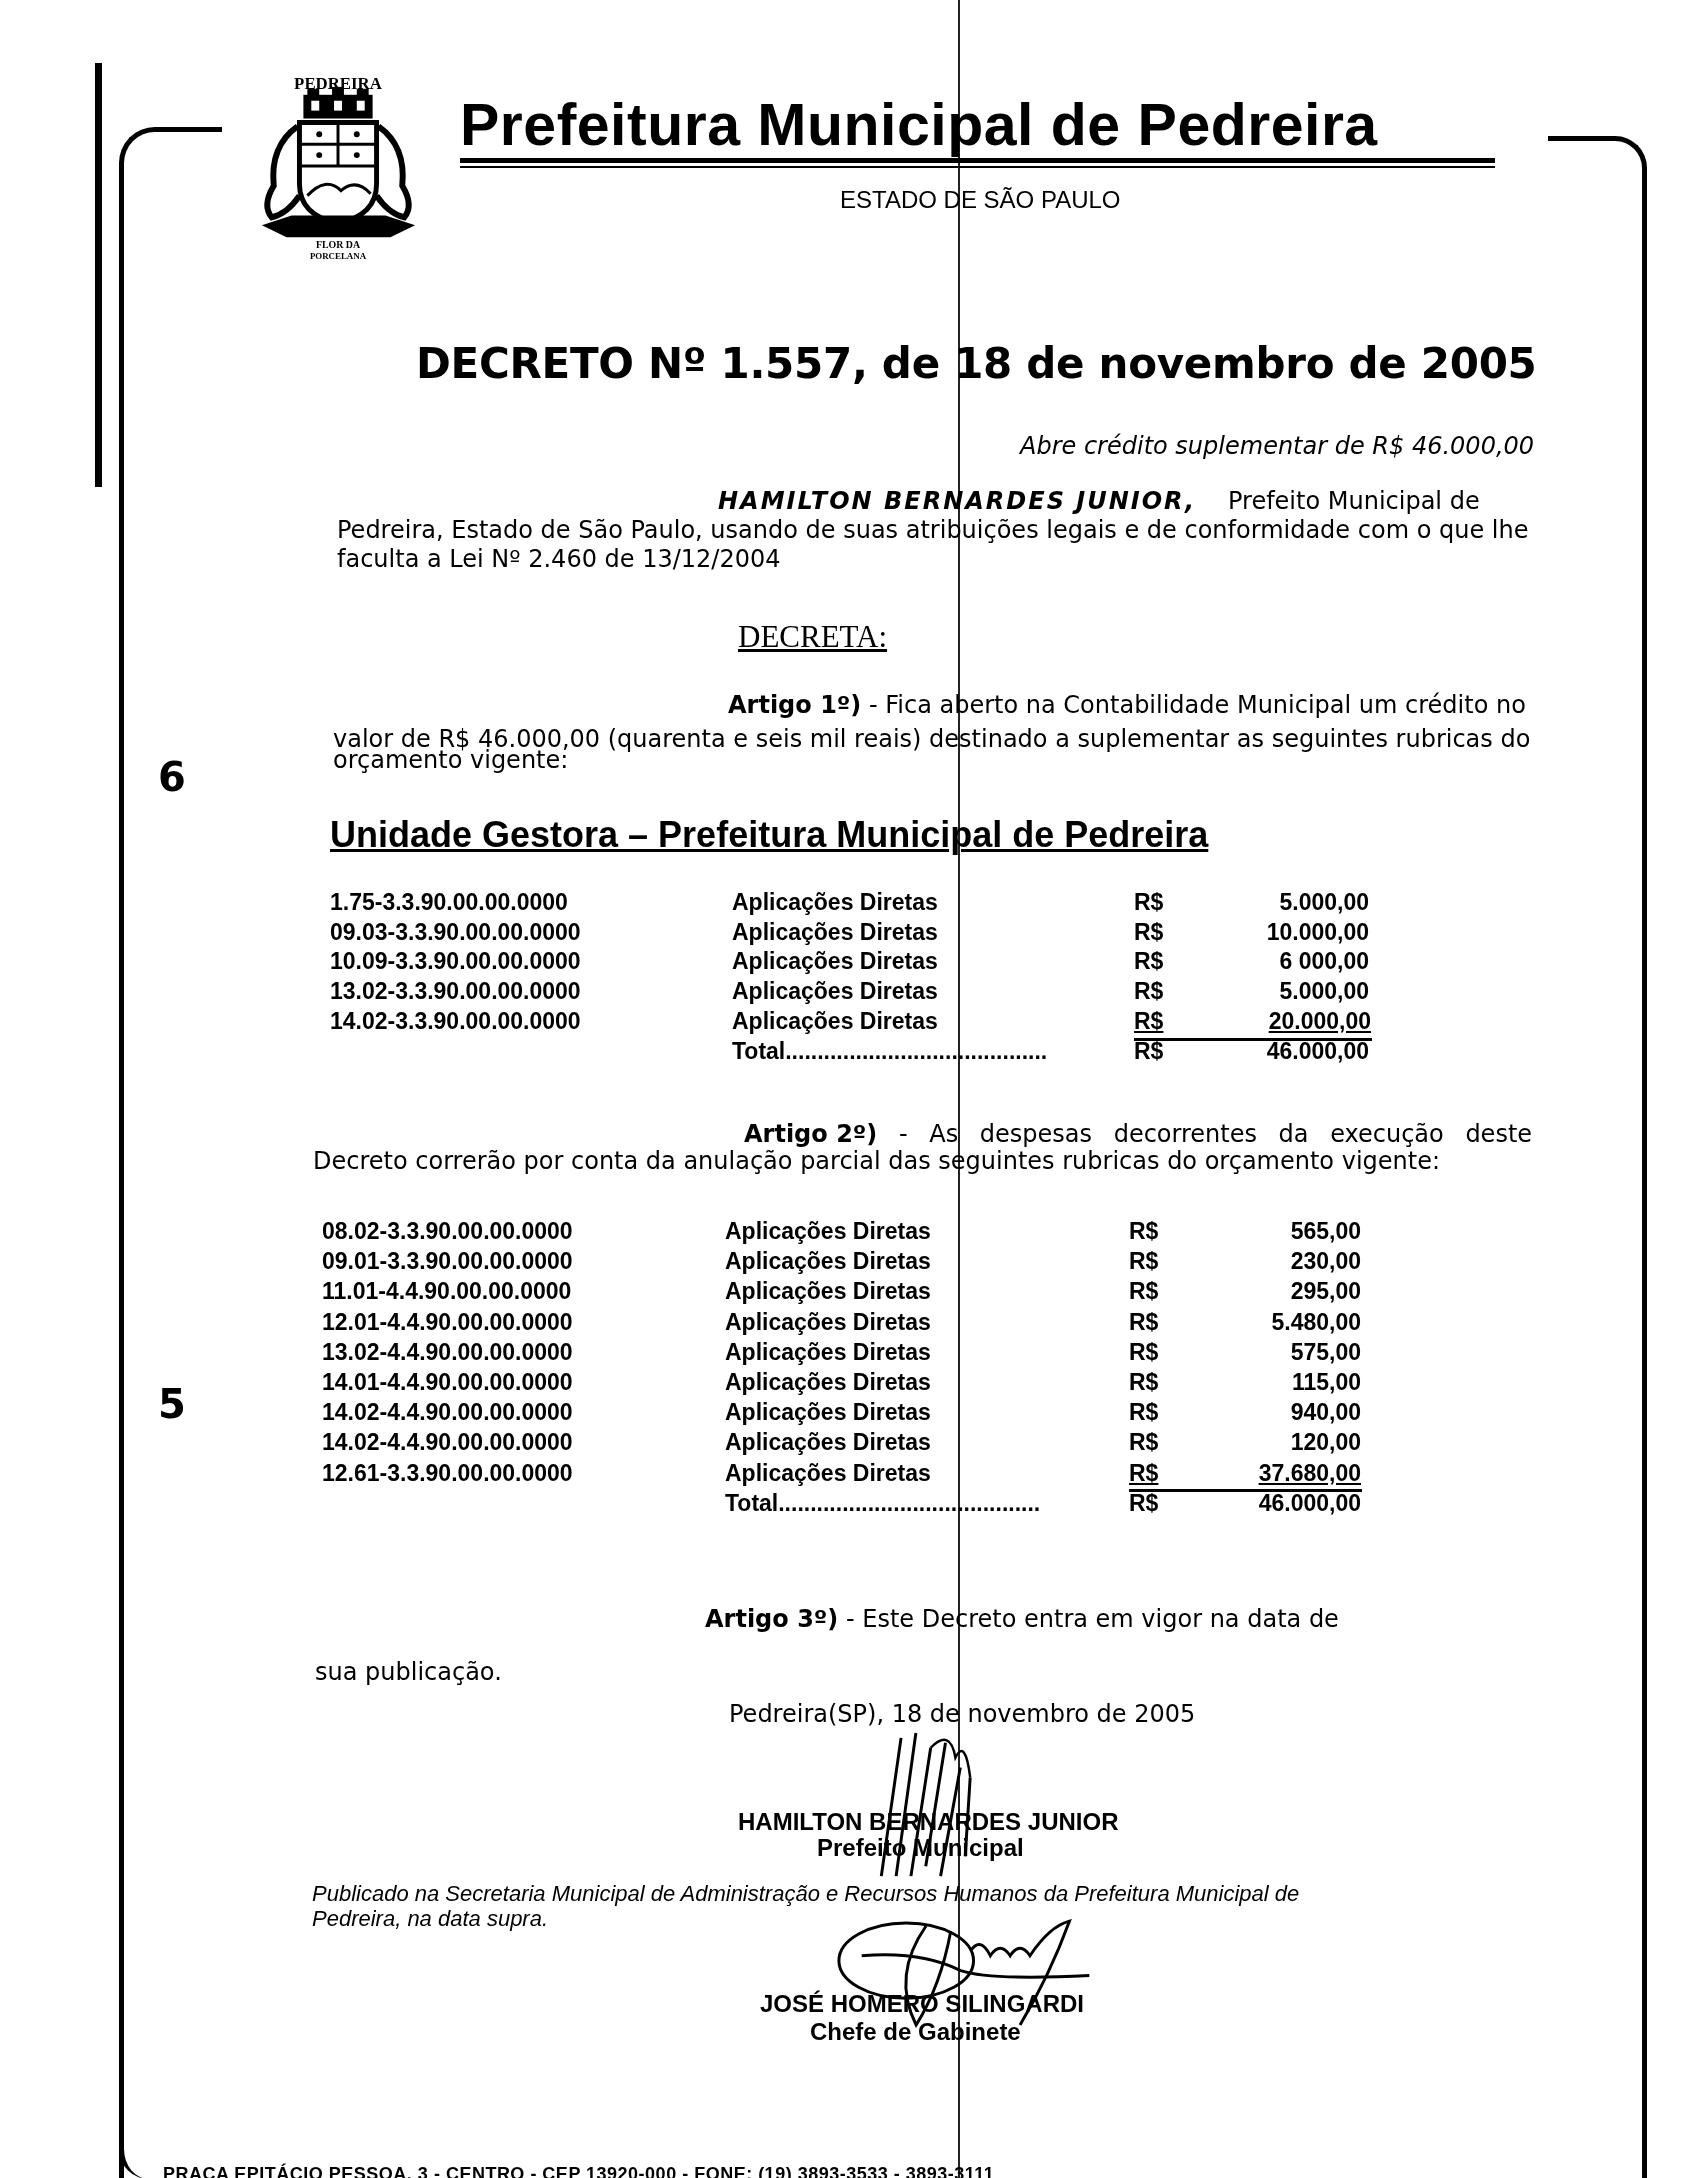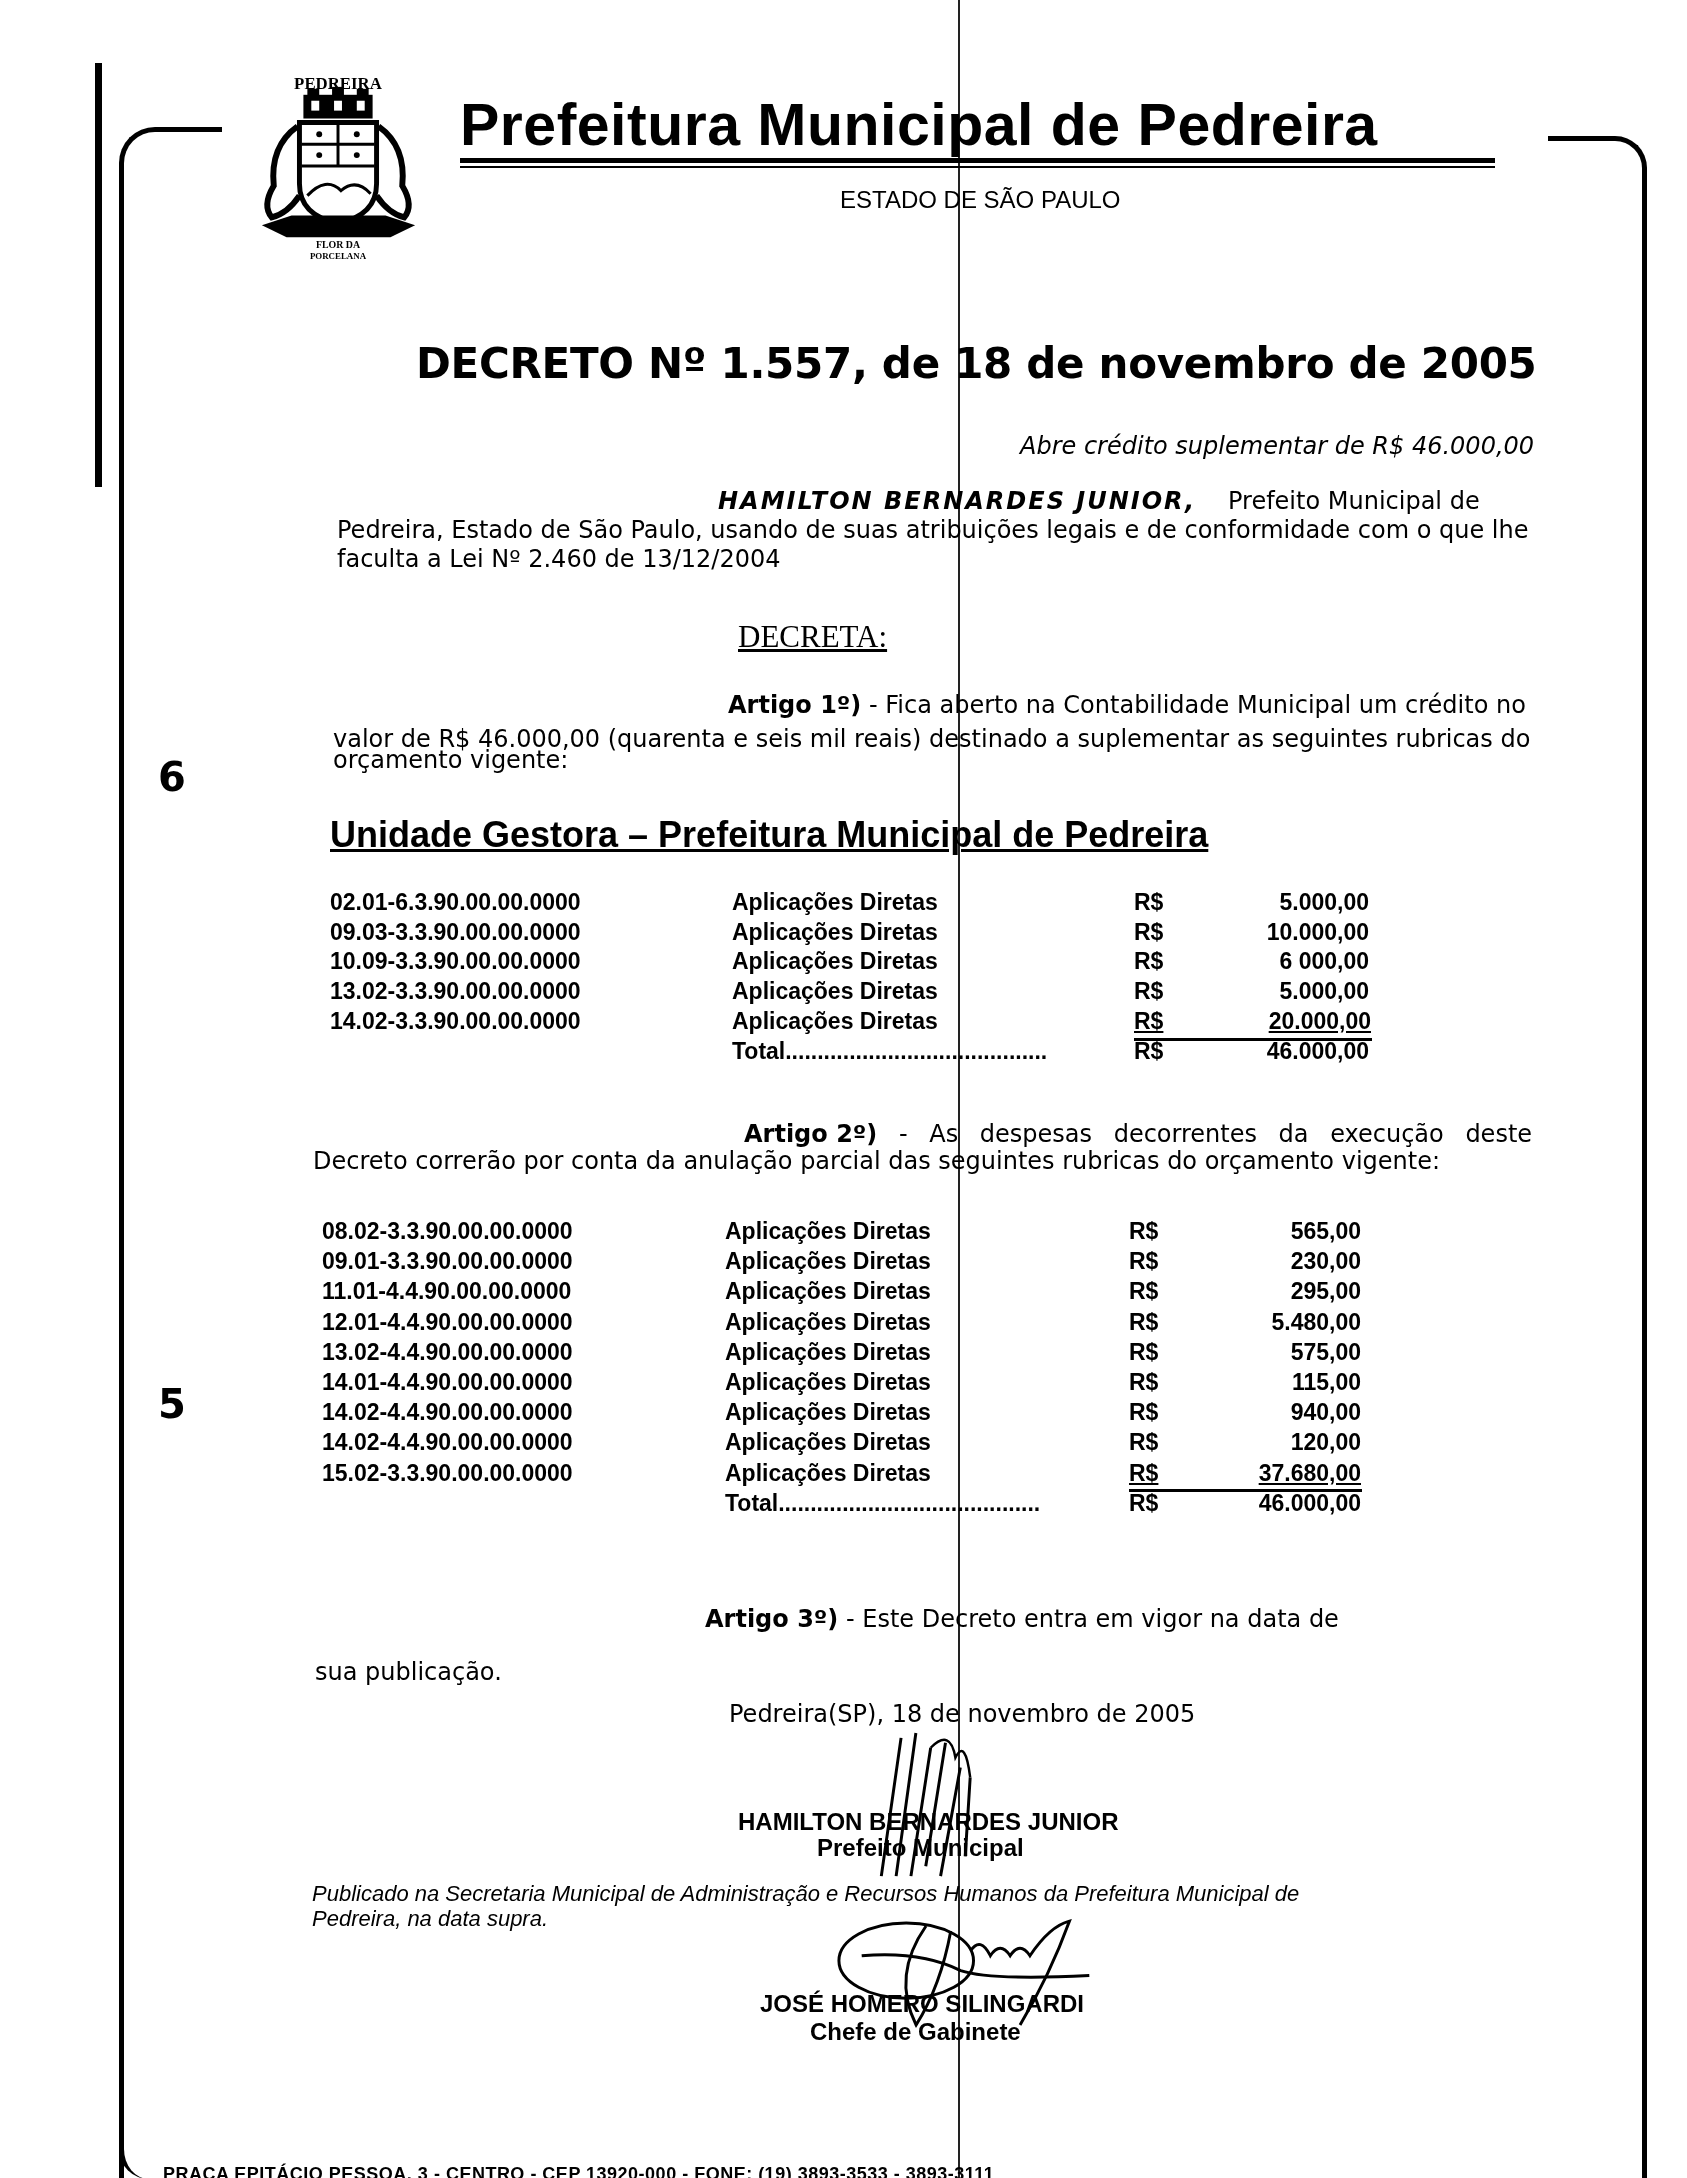--- a/index.html
+++ b/index.html
@@ -110,21 +110,21 @@
 <div class="abs p" style="left:728px; top:690px;">
   <span class="b">Artigo 1º)</span><span> - Fica aberto na Contabilidade Municipal um crédito no</span>
 </div>
 <div class="abs p" style="left:333px; top:724px;">valor de R$ 46.000,00 (quarenta e seis mil reais) destinado a suplementar as seguintes rubricas do</div>
 <div class="abs p" style="left:333px; top:745px;">orçamento vigente:</div>
 
 <div class="abs unidade">Unidade Gestora – Prefeitura Municipal de Pedreira</div>
 
 <div class="abs tbl" style="left:330px; top:889px; width:1089px; height:198px;">
   <div class="row" style="top:0;">
-    <span class="code">02.01-6.3.90.00.00.0000</span>
+    <span class="code">1.75-3.3.90.00.00.0000</span>
     <span class="desc" style="left:402px;">Aplicações Diretas</span>
     <span class="cur" style="left:804px;">R$</span>
     <span class="amt" style="left:881px;">5.000,00</span>
   </div>
   <div class="row" style="top:30px;">
     <span class="code">09.03-3.3.90.00.00.0000</span>
     <span class="desc" style="left:402px;">Aplicações Diretas</span>
     <span class="cur" style="left:804px;">R$</span>
     <span class="amt" style="left:881px;">10.000,00</span>
   </div>
@@ -202,21 +202,21 @@
     <span class="cur" style="left:807px;">R$</span>
     <span class="amt" style="left:881px;">940,00</span>
   </div>
   <div class="row" style="top:211px;">
     <span class="code">14.02-4.4.90.00.00.0000</span>
     <span class="desc" style="left:403px;">Aplicações Diretas</span>
     <span class="cur" style="left:807px;">R$</span>
     <span class="amt" style="left:881px;">120,00</span>
   </div>
   <div class="row" style="top:242px;">
-    <span class="code">15.02-3.3.90.00.00.0000</span>
+    <span class="code">12.61-3.3.90.00.00.0000</span>
     <span class="desc" style="left:403px;">Aplicações Diretas</span>
     <span class="cur ul" style="left:807px;">R$</span>
     <span class="amt ul" style="left:881px;">37.680,00</span>
   </div>
   <div class="sumrule" style="left:807px; top:271px; width:233px;"></div>
   <div class="row" style="top:272px;">
     <span class="desc" style="left:403px;">Total.........................................</span>
     <span class="cur" style="left:807px;">R$</span>
     <span class="amt" style="left:881px;">46.000,00</span>
   </div>

